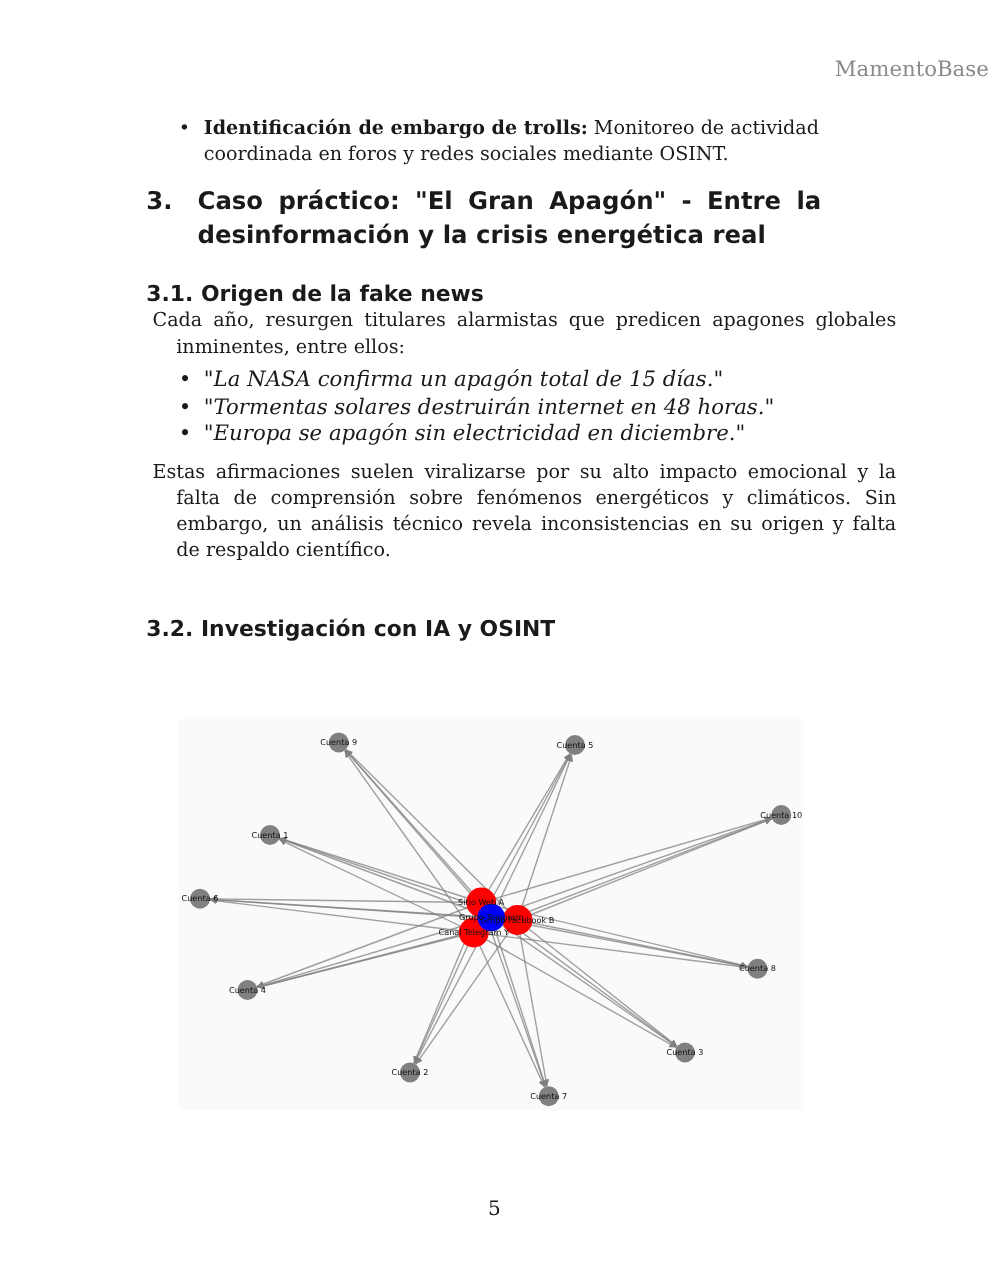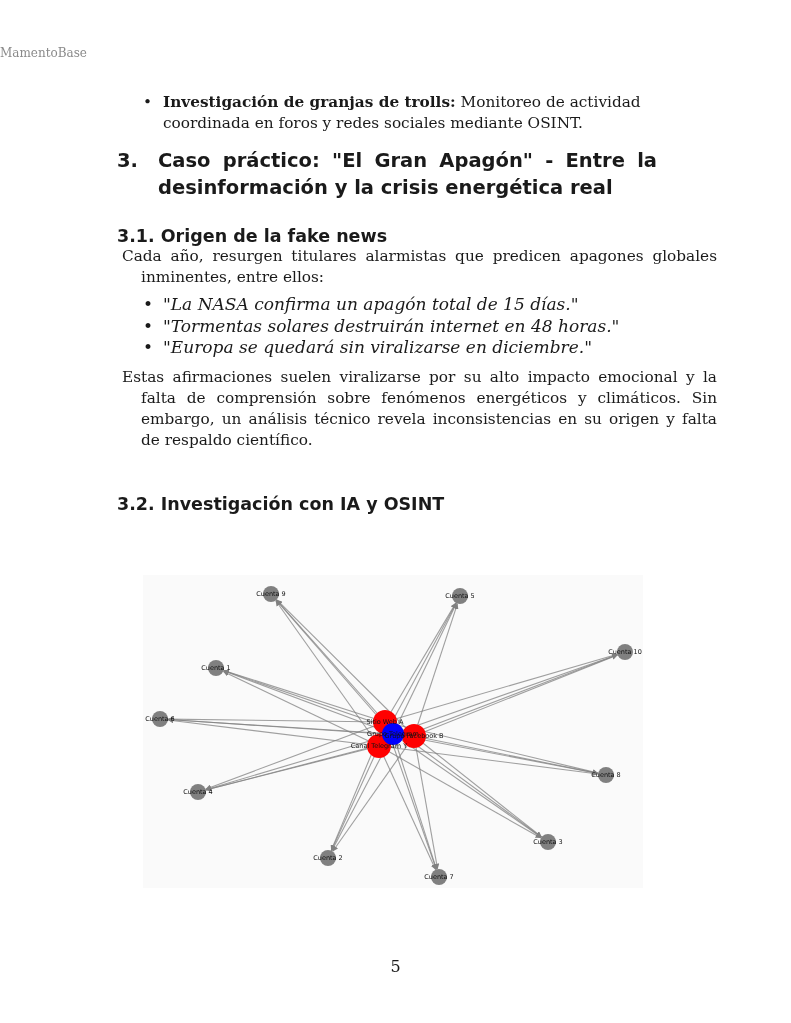--- a/index.html
+++ b/index.html
@@ -1,17 +1,17 @@
 <!DOCTYPE html>
 <html><head>
 <meta charset="utf-8">
 <style>
   html, body { margin: 0; padding: 0; background: #ffffff; }
   body { width: 791px; height: 1023px; position: relative; overflow: hidden; font-family: "DejaVu Serif", serif; color: #1a1a1a; }
-  .header { position: absolute; top: 46px; left: 0; width: 791px; text-align: left; font-size: 12px; color: #8a8a8a; }
+  .header { position: absolute; top: 46px; left: 0; width: 791px; text-align: right; font-size: 17px; color: #8a8a8a; }
   .serif { font-family: "DejaVu Serif", serif; font-size: 15.3px; line-height: 21px; margin-left: 24px; }
   .bullet-list { position: absolute; left: 143px; width: 520px; margin: 0; padding: 0; list-style: none; }
   .bullet-list li { position: relative; padding-left: 20px; }
   .bullet-list li .dot { position: absolute; left: 0; top: 0; }
   .b1 { top: 92px; }
   .h1 { position: absolute; left: 117px; top: 147px; width: 540px; font-family: "DejaVu Sans", sans-serif; font-weight: bold; font-size: 19.5px; line-height: 27px; }
   .h1 .num { position: absolute; left: 0; top: 0; }
   .h1 .txt { display: block; margin-left: 41px; text-align: justify; text-align-last: left; }
   .h2 { position: absolute; left: 117px; font-family: "DejaVu Sans", sans-serif; font-weight: bold; font-size: 17.5px; line-height: 22px; text-align: center; }
   .h2a { top: 225px; }
@@ -30,37 +30,37 @@
   b { font-weight: bold; }
 </style>
 </head>
 <body>
 
 <div class="header">MamentoBase</div>
 
 <ul class="bullet-list b1 serif">
   <li>
     <span class="dot">•</span>
-    <b>Investigación de granjas de trolls:</b><span> Monitoreo de actividad coordinada en foros y redes sociales mediante OSINT.</span>
+    <b>Identificación de embargo de trolls:</b><span> Monitoreo de actividad coordinada en foros y redes sociales mediante OSINT.</span>
   </li>
 </ul>
 
 <div class="h1">
   <span class="num">3.</span>
   <span class="txt">Caso práctico: "El Gran Apagón" - Entre la desinformación y la crisis energética real</span>
 </div>
 
 <div class="h2 h2a">3.1. Origen de la fake news</div>
 
 <div class="para p1 serif hang">Cada año, resurgen titulares alarmistas que predicen apagones globales inminentes, entre ellos:</div>
 
 <ul class="bullet-list quotes serif">
   <li><span class="dot">•</span><span>"</span><em>La NASA confirma un apagón total de 15 días.</em><span>"</span></li>
   <li><span class="dot">•</span><span>"</span><em>Tormentas solares destruirán internet en 48 horas.</em><span>"</span></li>
-  <li><span class="dot">•</span><span>"</span><em>Europa se quedará sin viralizarse en diciembre.</em><span>"</span></li>
+  <li><span class="dot">•</span><span>"</span><em>Europa se apagón sin electricidad en diciembre.</em><span>"</span></li>
 </ul>
 
 <div class="para p2 serif hang">Estas afirmaciones suelen viralizarse por su alto impacto emocional y la falta de comprensión sobre fenómenos energéticos y climáticos. Sin embargo, un análisis técnico revela inconsistencias en su origen y falta de respaldo científico.</div>
 
 <div class="h2 h2b">3.2. Investigación con IA y OSINT</div>
 
 <div class="chart">
   <div class="chart-bg"></div>
   <svg id="net" width="500" height="350">
       <defs>

